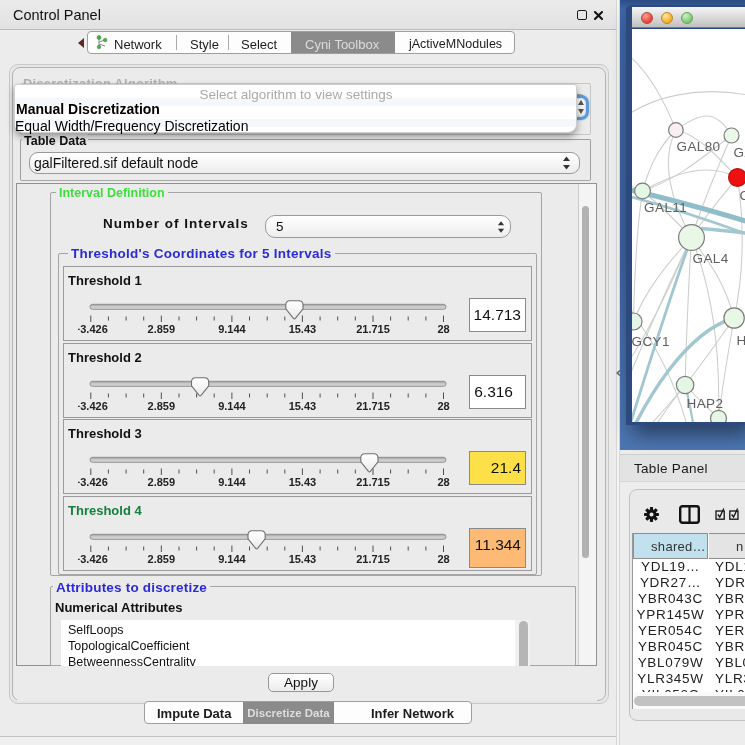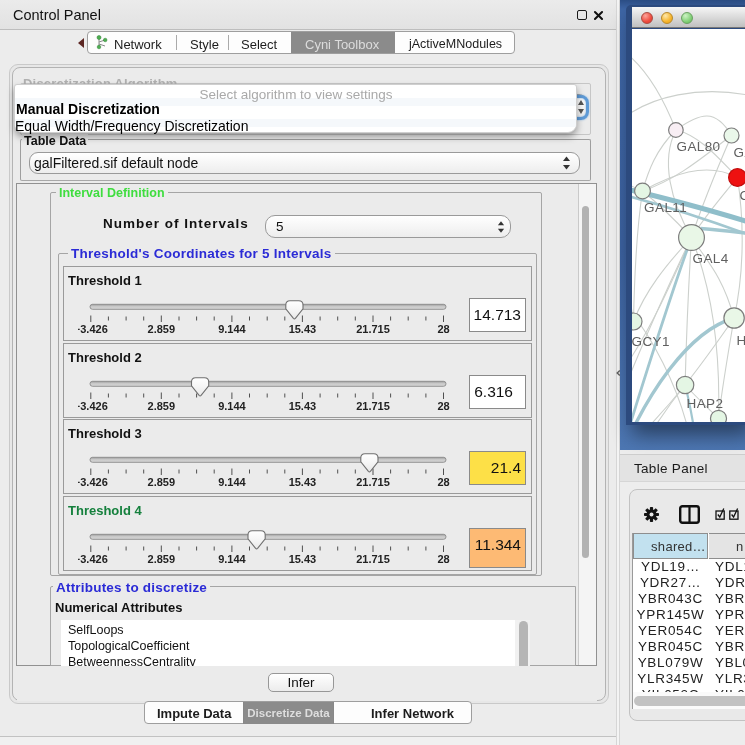--- a/index.html
+++ b/index.html
@@ -279,21 +279,21 @@
   <div class="abs" style="left:53px;top:580px;background:#ebebeb;padding:0 3px;font-size:13.5px;font-weight:bold;letter-spacing:0.2px;color:#2b2bd6;">Attributes to discretize</div>
   <div class="abs" style="left:55px;top:600px;font-size:13px;font-weight:bold;color:#111;">Numerical Attributes</div>
   <div class="abs" style="left:61px;top:620px;width:454px;height:46px;background:#fff;overflow:hidden;">
     <div style="padding-left:7px;padding-top:2px;font-size:12.5px;color:#111;line-height:16.2px;">SelfLoops<br>TopologicalCoefficient<br>BetweennessCentrality</div>
   </div>
   <div class="abs" style="left:515px;top:620px;width:15px;height:46px;background:#f1f1f1;"></div>
   <div class="abs" style="left:519px;top:621px;width:9px;height:45px;background:#b5b5b5;border-radius:5px 5px 0 0;"></div>
 
   <div class="abs" style="left:17px;top:666px;width:580px;height:35px;background:#ebebeb;"></div>
 
-  <div class="abs" style="left:268px;top:673px;width:66px;height:19px;background:linear-gradient(#ffffff,#ececec);border:1px solid #979797;border-radius:5px;text-align:center;font-size:13.5px;color:#111;line-height:18px;">Infer</div>
+  <div class="abs" style="left:268px;top:673px;width:66px;height:19px;background:linear-gradient(#ffffff,#ececec);border:1px solid #979797;border-radius:5px;text-align:center;font-size:13.5px;color:#111;line-height:18px;">Apply</div>
 
   <div class="abs" style="left:143.5px;top:701px;width:328px;height:23px;background:#fdfdfd;border:1px solid #9e9e9e;border-radius:4px;"></div>
   <div class="abs" style="left:242.5px;top:701.5px;width:91.5px;height:22px;background:#8b8b8b;border-left:1px solid #888;border-right:1px solid #888;"></div>
   <div class="abs" style="left:157px;top:706px;font-size:13px;font-weight:bold;color:#1c1c1c;">Impute Data</div>
   <div class="abs" style="left:242.5px;top:706.5px;width:92px;text-align:center;font-size:11.5px;font-weight:bold;color:#dedede;">Discretize Data</div>
   <div class="abs" style="left:371px;top:706px;font-size:13px;font-weight:bold;color:#1c1c1c;">Infer Network</div>
 
   <div class="abs" style="left:0;top:736px;width:616px;height:1px;background:#c2c2c2;"></div>
   <div class="abs" style="left:0;top:737px;width:616px;height:8px;background:#f0f0f0;"></div>
 

